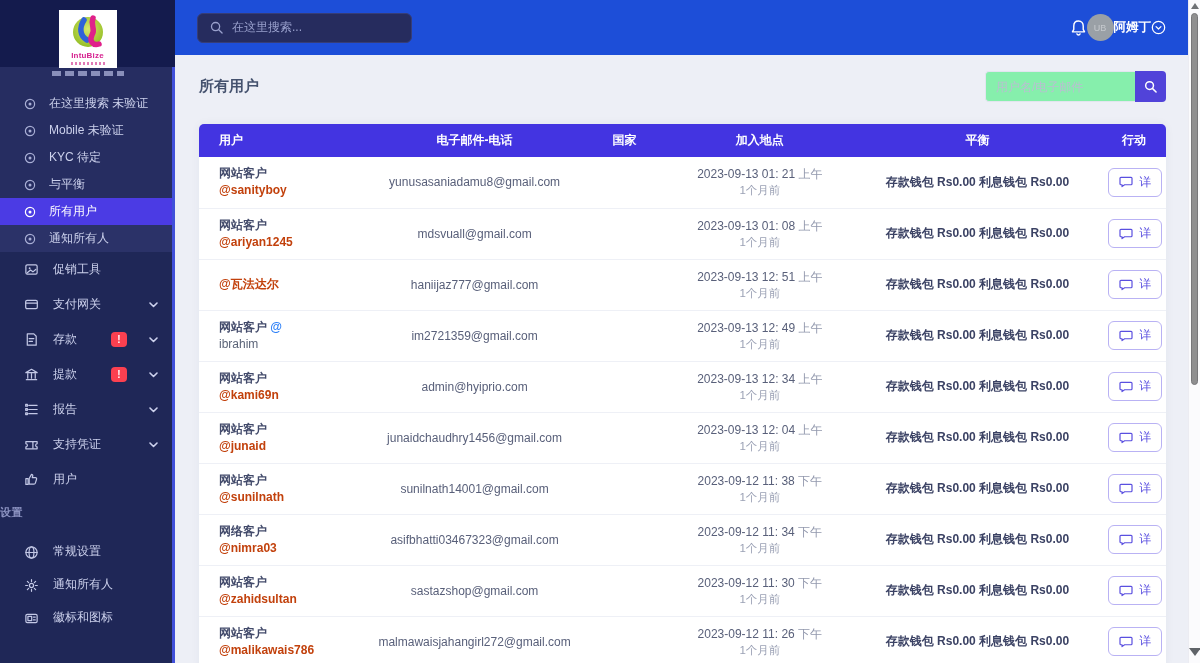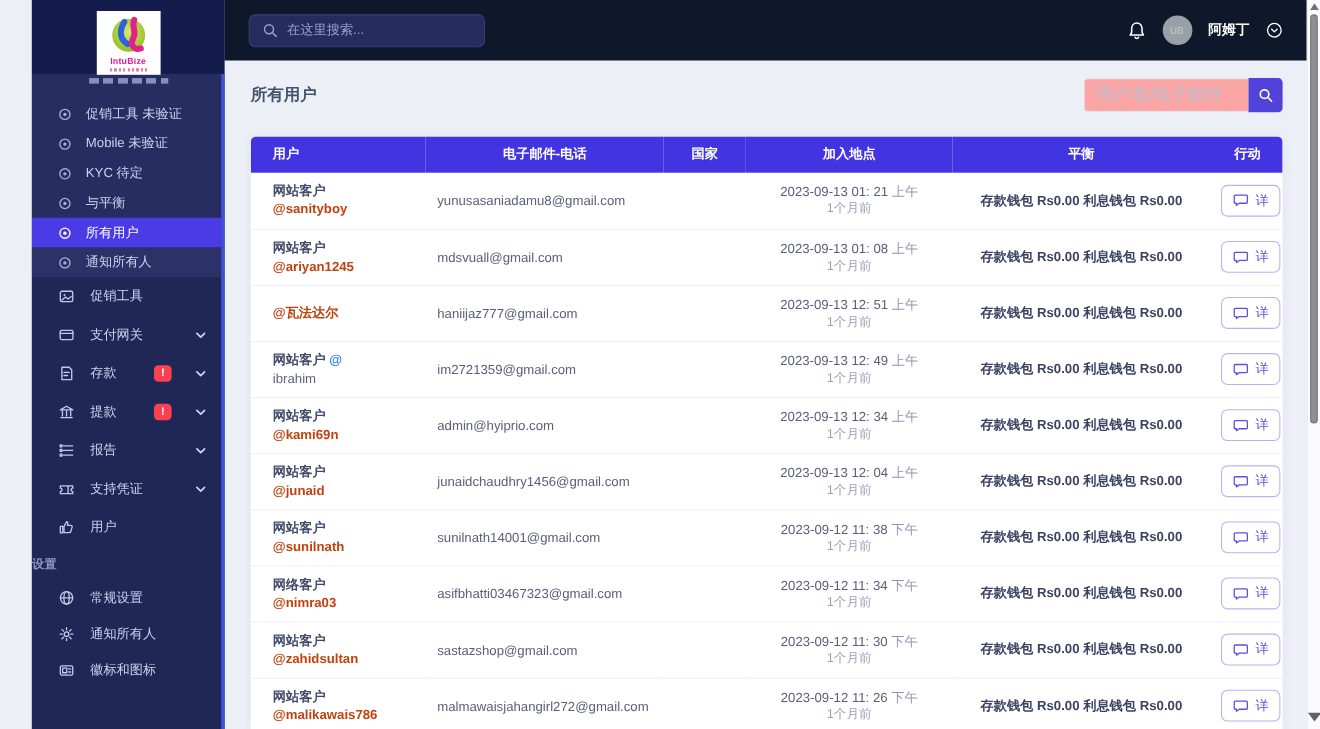--- a/index.html
+++ b/index.html
@@ -1,84 +1,84 @@
 <!DOCTYPE html>
 <html><head>
 <meta charset="utf-8">
 <style>
   * { margin:0; padding:0; box-sizing:border-box; }
   html,body { width:1200px; height:663px; overflow:hidden; }
   body { font-family:"Liberation Sans","DejaVu Sans",sans-serif; background:#edeff6; }
   .app { display:flex; width:1200px; height:663px; }
 
   
-  .sidebar { width:175px; flex:none; background:#1f2757; display:flex; flex-direction:column;margin-left:29px; }
+  .sidebar { width:175px; flex:none; background:#1f2757; display:flex; flex-direction:column; }
   .logo-block { height:67px; background:#141b4d; flex:none; display:flex; justify-content:center; position:relative; z-index:2; }
   .logo-card { width:58px; height:58px; background:#fff; margin-top:10px; display:flex; flex-direction:column; align-items:center; padding-top:4px; cursor:pointer; }
   .logo-text { font-size:8px; font-weight:bold; color:#d6218f; letter-spacing:.2px; line-height:8px; }
   .logo-sub { width:34px; height:3px; margin-top:2px; background:repeating-linear-gradient(90deg,#e07ab6 0 2px,transparent 2px 4px); }
   .nav { flex:1; background:#1f2757; border-right:3px solid #4150d9; overflow:hidden; }
   .submenu { background:#262d61; }
   .clipped-row { height:23px; position:relative; overflow:hidden; }
   .clipped-marks { position:absolute; top:4px; left:52px; width:72px; height:5px;
      background:repeating-linear-gradient(90deg,#aab0d8 0 9px,transparent 9px 13px); opacity:.75; }
   .item { display:flex; align-items:center; height:27px; padding:0 14px 0 24px; gap:13px;
      color:#ccd1ec; font-size:12px; cursor:pointer; white-space:nowrap; }
   .item .sub-ico { flex:none; display:flex; color:#a9afd6; }
   .item.active { background:#4b3be4; color:#fff; }
   .item.active .sub-ico { color:#fff; }
   .item.subtle { background:#2b3268; }
   .item.main { height:35px; gap:14px; }
   .item.main .m-ico { flex:none; display:flex; color:#c3c8e6; }
-  .item.set { height:33px; }
+  .item.set { height:33px;align-items:flex-end; }
   .section-label { height:30px; display:flex; align-items:center; 
      color:#8b92c0; font-size:11px; font-weight:bold; letter-spacing:.5px; }
   .badge { margin-left:auto; background:#fb4050; color:#fff; min-width:16px; height:15px;
      border-radius:4px; font-size:10px; font-weight:bold; display:flex; align-items:center;
      justify-content:center; padding:0 4px; }
   .chev { margin-left:auto; display:flex; color:#cdd2ee; }
   .badge + .chev { margin-left:8px; }
 
   
   .right { flex:1; display:flex; flex-direction:column; min-width:0; }
-  .topbar { height:55px; flex:none; background:#0f172a; display:flex; align-items:center; padding:0 22px; }
+  .topbar { height:55px; flex:none; background:#1d4ed8; display:flex; align-items:center; padding:0 22px; }
   .search-pill { width:215px; height:30px; background:#262c5e; border:1px solid #363d77; border-radius:6px;
      display:flex; align-items:center; gap:9px; padding:0 12px; color:#9aa1cd; font-size:12px; cursor:text; }
-  .tb-right { margin-left:auto; display:flex; align-items:center; gap:15px; }
+  .tb-right { margin-left:auto; display:flex; align-items:center; }
   .bell { display:flex; color:#fff; cursor:pointer; }
   .avatar { width:27px; height:27px; border-radius:50%; background:#9aa0a6; color:#e8eaed;
      font-size:9px; display:flex; align-items:center; justify-content:center; cursor:pointer; }
   .uname { color:#fff; font-size:12.5px; font-weight:bold; cursor:pointer; }
   .chev-circle { display:flex; color:#fff; cursor:pointer; }
 
   .content { flex:1; padding:0 22px 0 24px; overflow:hidden; }
   .page-head { margin-top:16px; height:31px; display:flex; align-items:center; justify-content:space-between; }
   .page-title { font-size:15px; font-weight:bold; color:#45526e; }
   .search-group { display:flex; }
   .search-input { width:150px; height:31px; border:1px solid #e2e5ef; border-right:none;
-     border-radius:4px 0 0 4px; padding:0 10px; font-size:16px; color:#555c74; background:#fca5a5; outline:none; }
+     border-radius:4px 0 0 4px; padding:0 10px; font-size:12px; color:#555c74; background:#86efac; outline:none; }
   .search-input::placeholder { color:#b9bfd1; }
   .search-btn { width:31px; height:31px; background:#5143d9; border:none; border-radius:0 4px 4px 0;
      color:#fff; display:flex; align-items:center; justify-content:center; cursor:pointer; }
 
   .table-card { margin-top:22px; background:#fff; border-radius:5px 5px 0 0; overflow:hidden;
      box-shadow:0 0 10px rgba(40,50,100,.05); }
   table { width:100%; border-collapse:collapse; table-layout:fixed; }
   thead th { background:#4334e1; color:#fff; font-size:12px; font-weight:bold; height:33px; padding:0 10px; }
   thead th.l { text-align:left; padding-left:20px; }
   thead th.c { text-align:center; }
   thead th.r { text-align:right; padding-right:20px; }
   tbody td { border-top:1px solid #eef0f6; height:51px; font-size:12px; padding:0 10px; vertical-align:middle; }
   tbody tr:first-child td { border-top:none; }
   td.user { padding-left:20px; }
   .u-label { color:#434b6b; font-weight:bold; line-height:17px; }
   .u-label .at { color:#2e80f7; }
   .u-name { color:#c2410c; font-weight:bold; line-height:17px; }
   .u-name.gray { color:#5b6478; font-weight:normal; }
-  td.email { text-align:left; color:#59607a; }
+  td.email { text-align:center; color:#59607a; }
   td.country { text-align:center; color:#59607a; }
   td.joined { text-align:center; color:#59607a; line-height:16px; }
   .ampm { color:#9298ad; }
   .ago { color:#9ba1b5; font-size:11.5px; }
   td.balance { text-align:center; color:#3b4264; font-weight:bold; }
   td.action { text-align:right; padding-right:20px; }
   .detail-btn { display:inline-flex; align-items:center; gap:6px; border:1px solid #b9b2f4;
      color:#5a4fe0; background:#fff; border-radius:6px; padding:5px 10px; font-size:12px; cursor:pointer; }
   .detail-btn svg { display:block; }
 
@@ -119,21 +119,21 @@
           <div class="clipped-row">
             <div class="clipped-marks"></div>
           </div>
           <div class="item">
             <span class="sub-ico">
               <svg width="12" height="12" viewBox="0 0 12 12">
                 <circle cx="6" cy="6" r="4.6" fill="none" stroke="currentColor" stroke-width="1.2"></circle>
                 <circle cx="6" cy="6" r="1.5" fill="currentColor"></circle>
               </svg>
             </span>
-            <span>促销工具 未验证</span>
+            <span>在这里搜索 未验证</span>
           </div>
           <div class="item">
             <span class="sub-ico">
               <svg width="12" height="12" viewBox="0 0 12 12">
                 <circle cx="6" cy="6" r="4.6" fill="none" stroke="currentColor" stroke-width="1.2"></circle>
                 <circle cx="6" cy="6" r="1.5" fill="currentColor"></circle>
               </svg>
             </span>
             <span>Mobile 未验证</span>
           </div>

